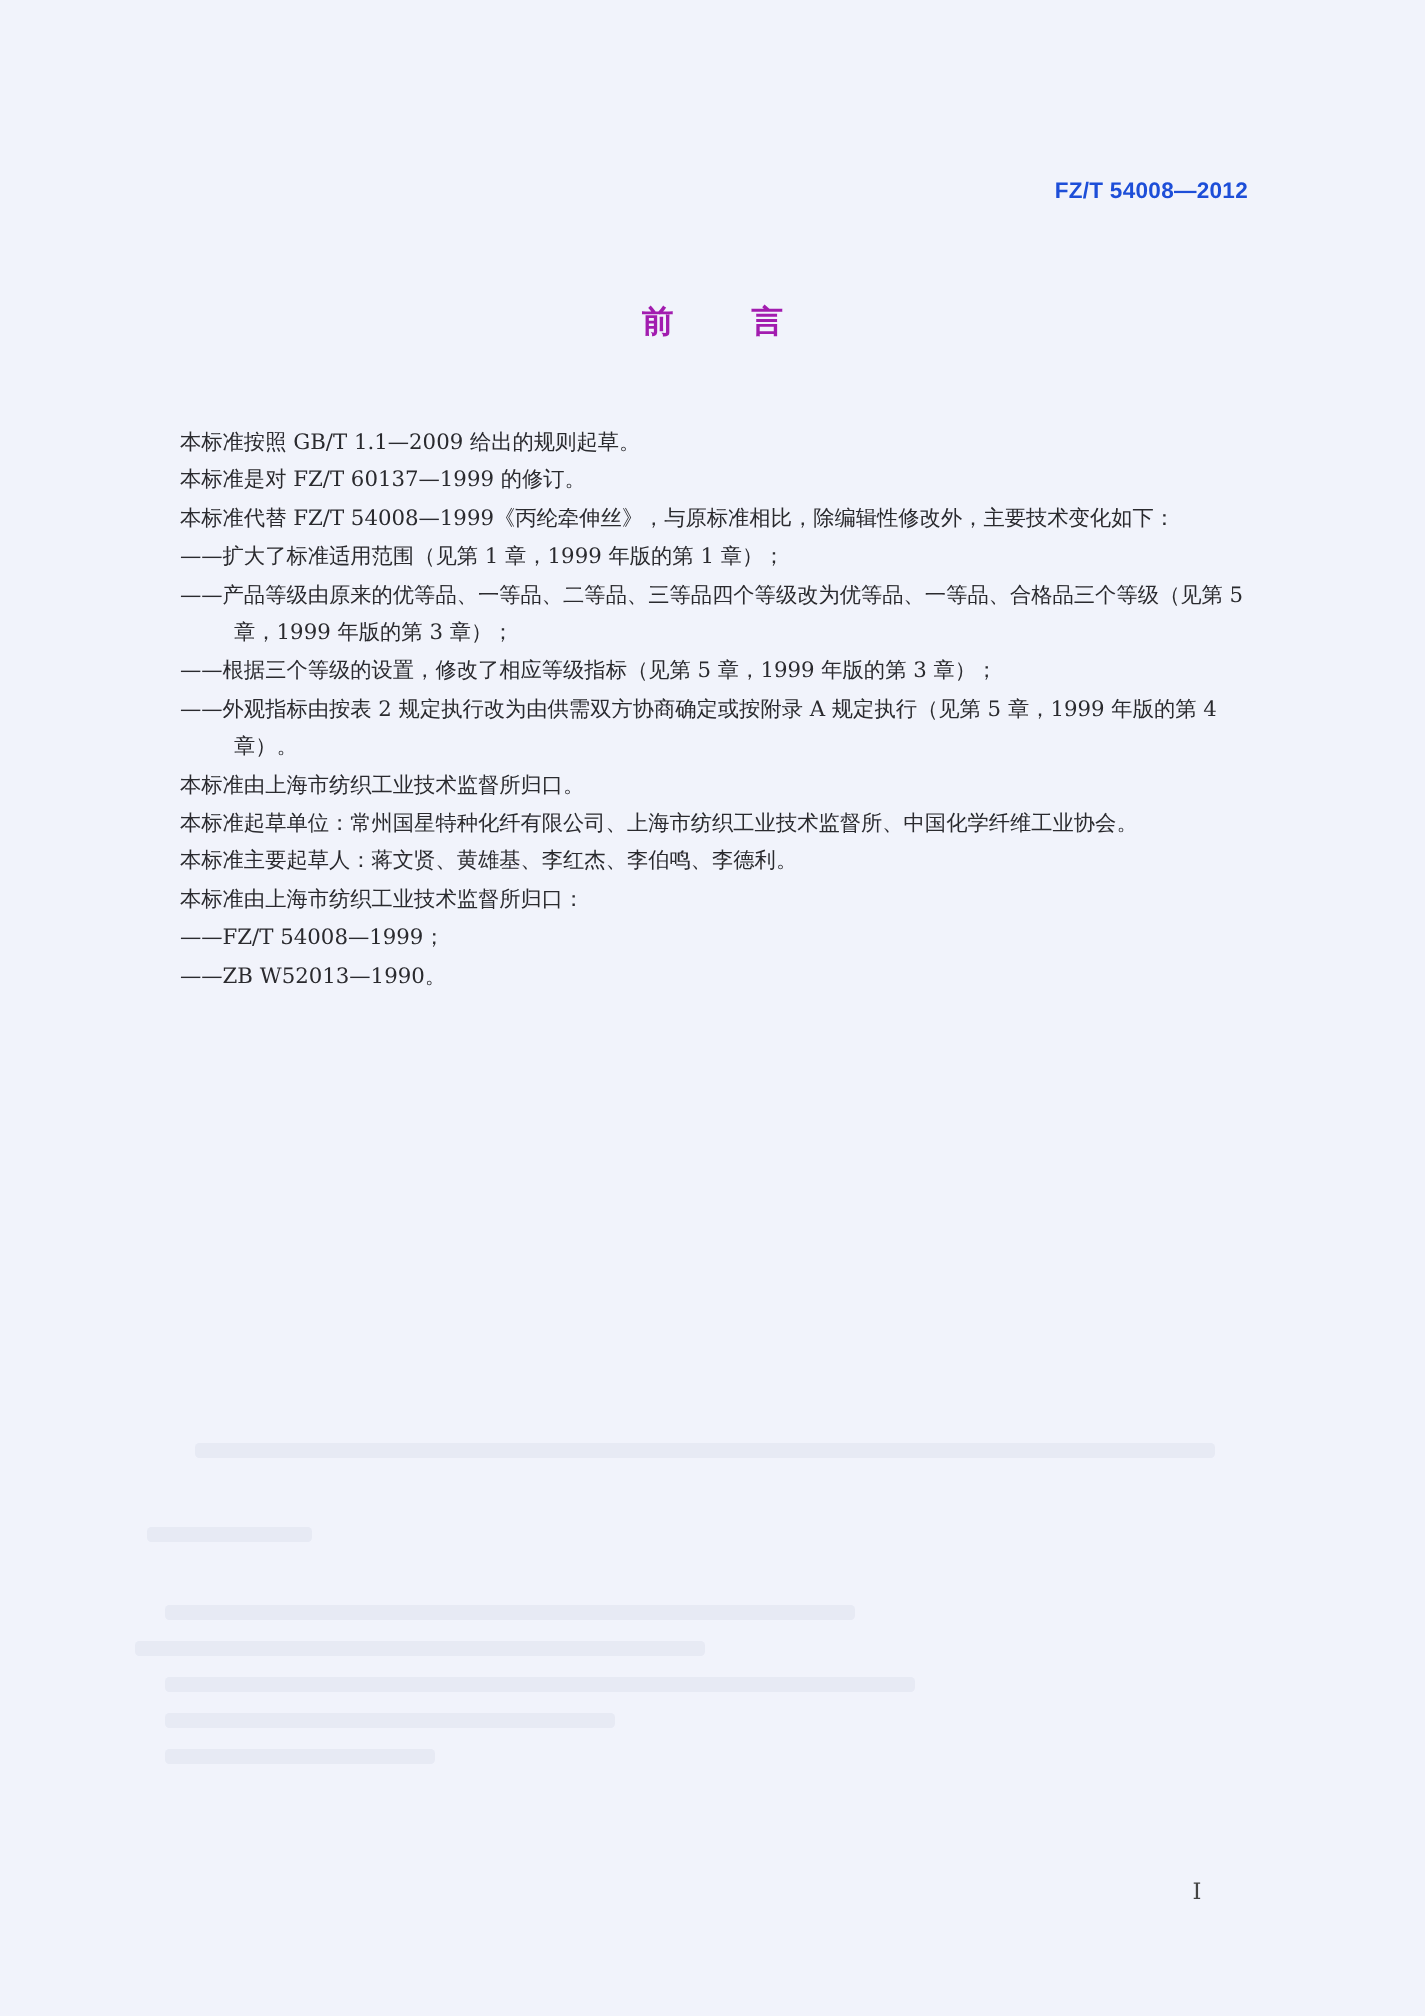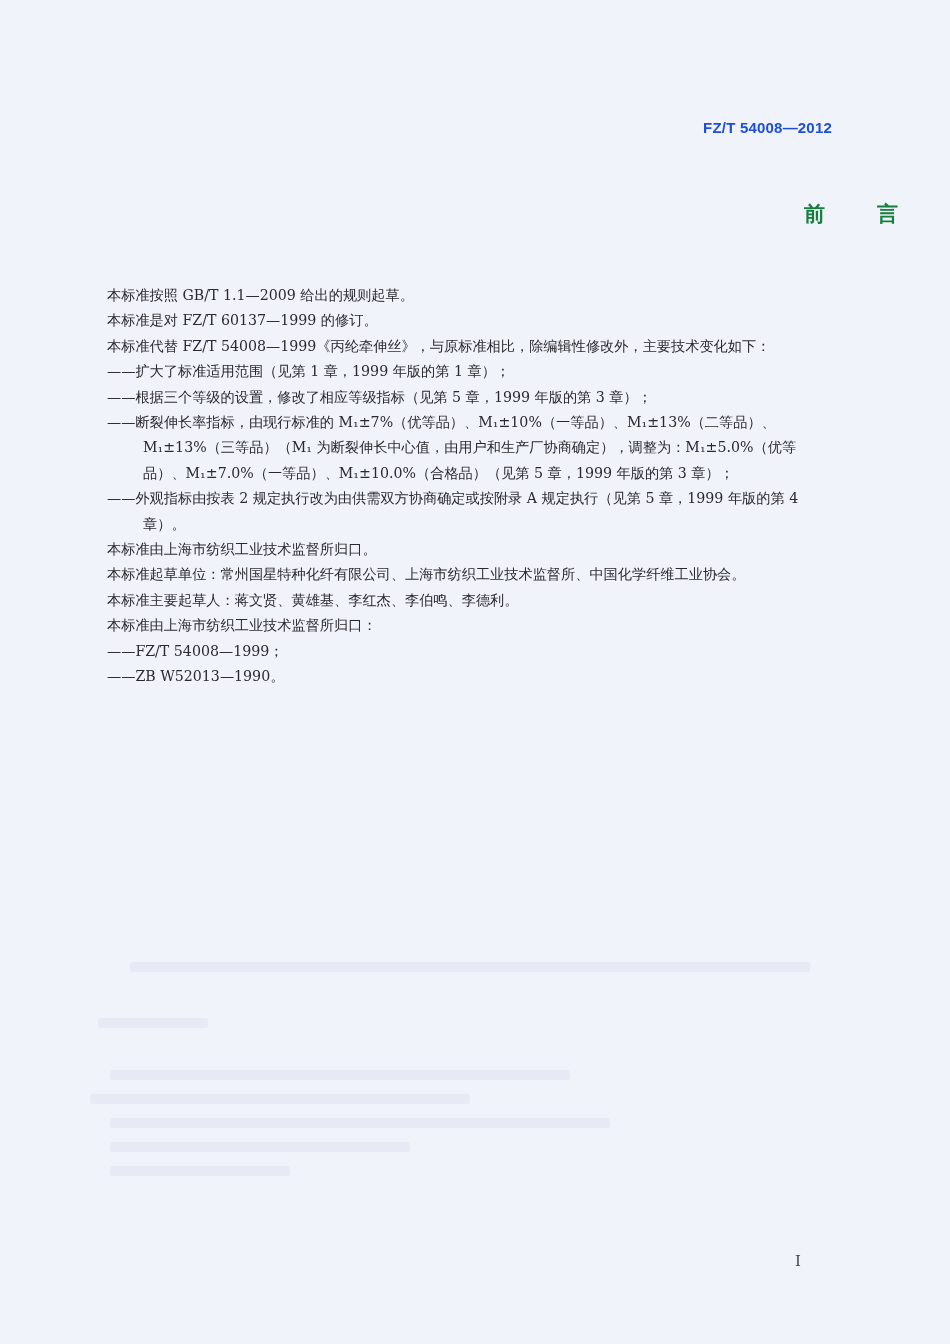--- a/index.html
+++ b/index.html
@@ -10,26 +10,26 @@
     font-family: "DejaVu Serif", "Liberation Serif", serif;
     color: #2a2a2e;
   }
   .page { position: absolute; inset: 0; }
   .std-code {
     position: absolute; top: 119px; right: 118px;
     font-family: "Liberation Sans", "DejaVu Sans", sans-serif;
     font-size: 15px; font-weight: bold; letter-spacing: 0.2px; color: #1d4ed8;
   }
   .title {
-    position: absolute; top: 200px; left: 0; right: 0; text-align: right;
+    position: absolute; top: 200px; left: 0; right: 0; text-align: center;
     font-family: "DejaVu Sans", sans-serif; font-weight: bold;
-    font-size: 21px; letter-spacing: 52px; padding-left: 52px; color: #15803d;
+    font-size: 21px; letter-spacing: 52px; padding-left: 52px; color: #a21caf;
   }
   .body-text {
-    position: absolute; top: 283px; left: 79px; width: 740px;
+    position: absolute; top: 283px; left: 92px; width: 740px;
     font-size: 14.2px; line-height: 25.4px;
   }
   .p { margin: 0; text-indent: 28px; }
   .item { margin: 0; padding-left: 64px; text-indent: -36px; }
   .page-num {
     position: absolute; top: 1252px; left: 795px;
     font-family: "DejaVu Serif", serif; font-size: 15px; color: #444;
   }
   .ghost {
     position: absolute; height: 10px; background: rgba(120,130,160,0.08);
@@ -41,22 +41,22 @@
 
 <div class="page">
   <div class="std-code">FZ/T 54008—2012</div>
   <div class="title">前言</div>
 
   <div class="body-text" id="body-text">
       <p class="p">本标准按照 GB/T 1.1—2009 给出的规则起草。</p>
       <p class="p">本标准是对 FZ/T 60137—1999 的修订。</p>
       <p class="p">本标准代替 FZ/T 54008—1999《丙纶牵伸丝》，与原标准相比，除编辑性修改外，主要技术变化如下：</p>
       <p class="item">——扩大了标准适用范围（见第 1 章，1999 年版的第 1 章）；</p>
+      <p class="item">——产品等级由原来的优等品、一等品、二等品、三等品四个等级改为优等品、一等品、合格品三个等级（见第 5 章，1999 年版的第 3 章）；</p>
       <p class="item">——根据三个等级的设置，修改了相应等级指标（见第 5 章，1999 年版的第 3 章）；</p>
-      <p class="item">——断裂伸长率指标，由现行标准的 M₁±7%（优等品）、M₁±10%（一等品）、M₁±13%（二等品）、M₁±13%（三等品）（M₁ 为断裂伸长中心值，由用户和生产厂协商确定），调整为：M₁±5.0%（优等品）、M₁±7.0%（一等品）、M₁±10.0%（合格品）（见第 5 章，1999 年版的第 3 章）；</p>
       <p class="item">——外观指标由按表 2 规定执行改为由供需双方协商确定或按附录 A 规定执行（见第 5 章，1999 年版的第 4 章）。</p>
       <p class="p">本标准由上海市纺织工业技术监督所归口。</p>
       <p class="p">本标准起草单位：常州国星特种化纤有限公司、上海市纺织工业技术监督所、中国化学纤维工业协会。</p>
       <p class="p">本标准主要起草人：蒋文贤、黄雄基、李红杰、李伯鸣、李德利。</p>
       <p class="p">本标准由上海市纺织工业技术监督所归口：</p>
       <p class="item">——FZ/T 54008—1999；</p>
       <p class="item">——ZB W52013—1990。</p>
     </div>
 
   <div class="ghost" style="top:962px;left:130px;width:680px;"></div>

